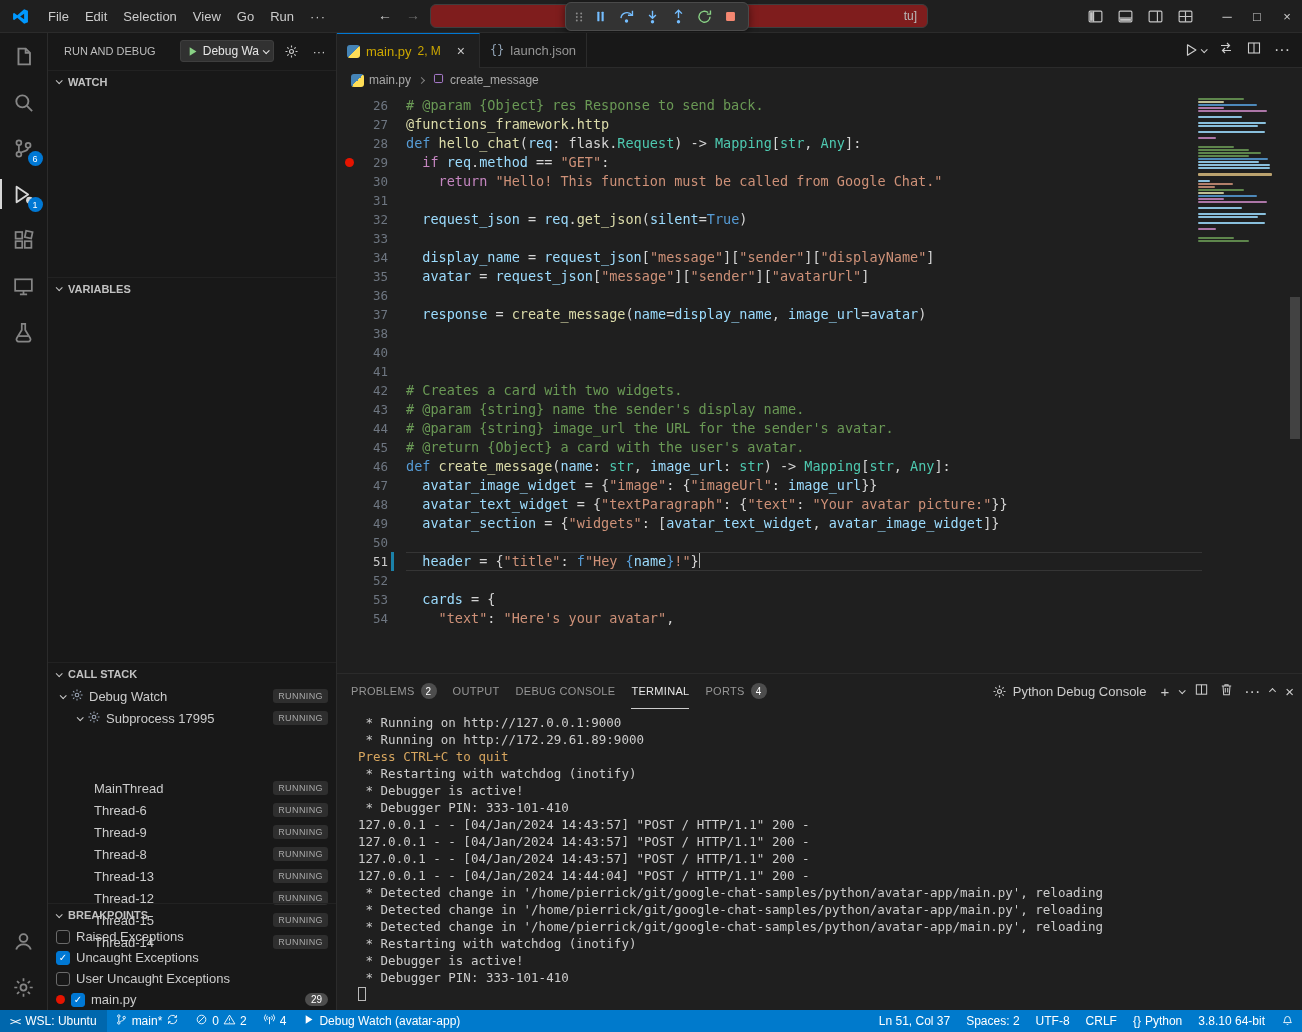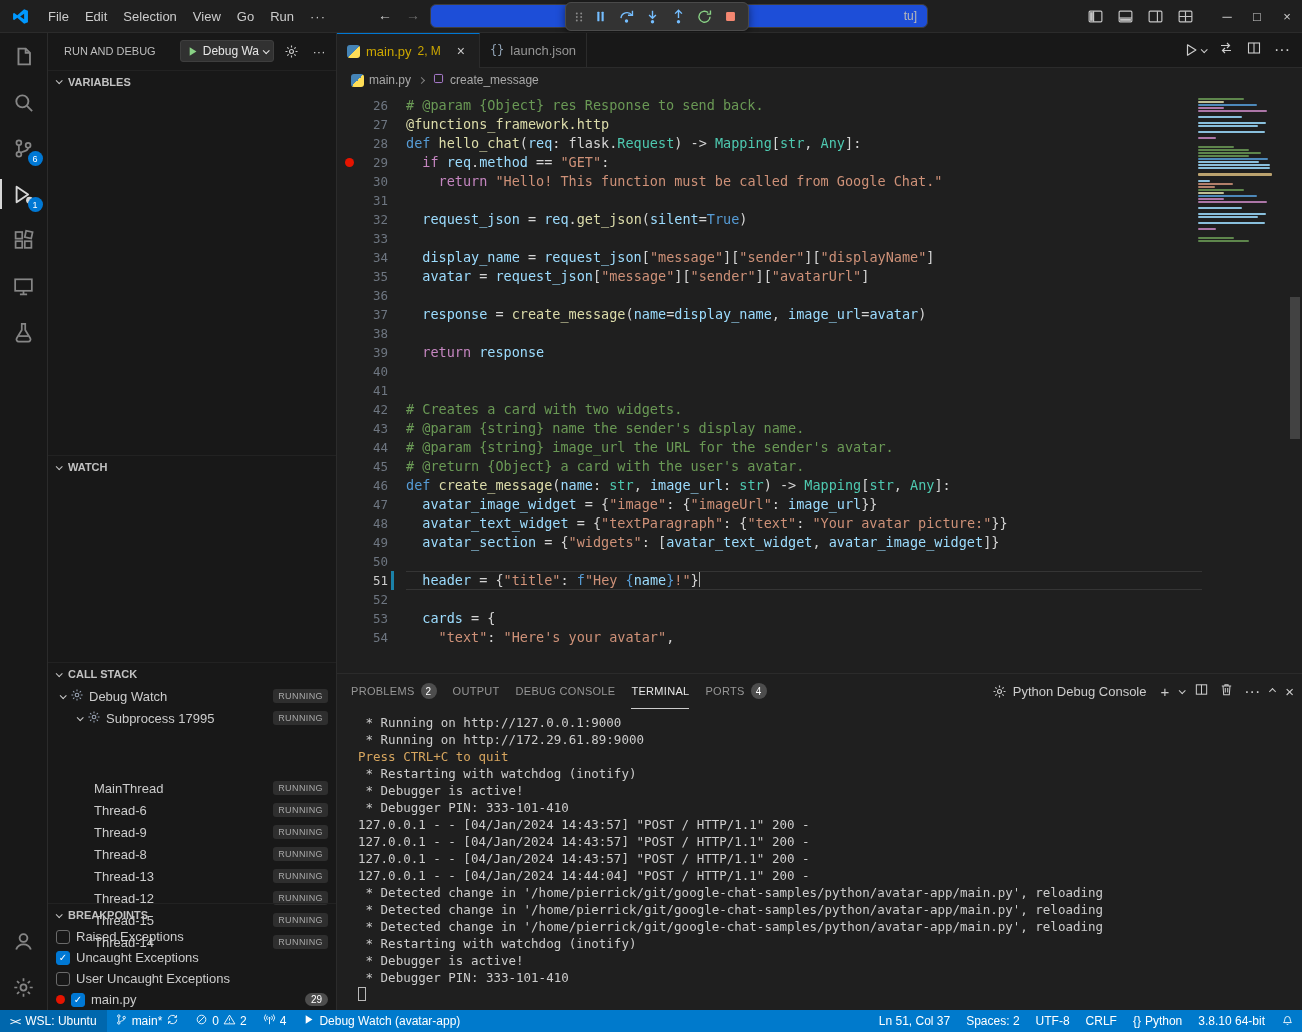--- a/index.html
+++ b/index.html
@@ -10,21 +10,21 @@
   
   #titlebar { position:absolute; top:0; left:0; right:0; height:33px; background:#1f1f1f; border-bottom:1px solid #2b2b2b; display:flex; align-items:center; font-size:13px; }
   .tb-left { display:flex; align-items:center; height:100%; }
   .logo { width:20px; margin:0 8px 0 12px; display:flex; align-items:center; }
   .logo svg { width:17px; height:17px; }
   .menu-item { padding:4px 8px; border-radius:5px; color:#cccccc; cursor:default; }
   .menu-more { padding:4px 8px; color:#cccccc; letter-spacing:1px; }
   .nav-arrow { position:absolute; top:7px; font-size:14px; color:#cccccc; width:22px; text-align:center; }
   #nav-back { left:374px; }
   #nav-fwd { left:402px; color:#6e6e6e; }
-  .command-center { position:absolute; left:430px; top:4px; width:498px; height:24px; background:#1d4ed8; border:1px solid #3e3e3e; border-radius:6px; display:flex; align-items:center; justify-content:flex-end; padding-right:10px; color:#b9b9b9; font-size:12px; }
+  .command-center { position:absolute; left:430px; top:4px; width:498px; height:24px; background:#7f1d1d; border:1px solid #3e3e3e; border-radius:6px; display:flex; align-items:center; justify-content:flex-end; padding-right:10px; color:#b9b9b9; font-size:12px; }
   .debug-toolbar { position:absolute; left:565px; top:2px; height:29px; background:#333333; border:1px solid #4a4a4a; border-radius:6px; display:flex; align-items:center; padding:0 5px; gap:1px; box-shadow:0 2px 8px rgba(0,0,0,.5); }
   .dbg-btn { width:25px; height:25px; display:flex; align-items:center; justify-content:center; border-radius:4px; }
   .dbg-btn svg { width:17px; height:17px; }
   .grip { color:#8a8a8a; width:16px; display:flex; align-items:center; justify-content:center; cursor:grab; }
   .grip svg { width:14px; height:16px; }
   .c-pause, .c-step { color:#75beff; }
   .c-restart { color:#89d185; }
   .c-stop { color:#f48771; }
   .tb-right { position:absolute; right:0; top:0; height:33px; display:flex; align-items:center; }
   .layout-icons { display:flex; align-items:center; gap:4px; margin-right:14px; color:#c5c5c5; }
@@ -343,30 +343,30 @@
         <span class="sb-tool">
             <svg viewBox="0 0 16 16">
               <g fill="none" stroke="currentColor" stroke-width="1.2">
                 <circle cx="8" cy="8" r="2.1"></circle>
                 <path d="M8 1.6v2.1M8 12.3v2.1M1.6 8h2.1M12.3 8h2.1M3.5 3.5 5 5M11 11l1.5 1.5M12.5 3.5 11 5M5 11l-1.5 1.5"></path>
               </g>
             </svg>
           </span>
         <span class="sb-tool">···</span>
       </div>
+      <section class="sb-section" id="sec-watch">
+        <div class="sec-title">
+            <span class="chev down"></span>
+            <span>WATCH</span>
+          </div>
+      </section>
       <section class="sb-section" id="sec-variables">
         <div class="sec-title">
             <span class="chev down"></span>
             <span>VARIABLES</span>
-          </div>
-      </section>
-      <section class="sb-section" id="sec-watch">
-        <div class="sec-title">
-            <span class="chev down"></span>
-            <span>WATCH</span>
           </div>
       </section>
       <section class="sb-section" id="sec-callstack">
         <div class="sec-title">
             <span class="chev down"></span>
             <span>CALL STACK</span>
           </div>
         <div>
             <div class="cs-row" style="padding-left: 12px;">
               <span class="chev down"></span>
@@ -588,27 +588,20 @@
                 <span class="lnum">37</span>
               </div>
               <div class="ctext"><span class="tk-plain">  </span><span class="tk-var">response</span><span class="tk-plain"> = </span><span class="tk-fn">create_message</span><span class="tk-plain">(</span><span class="tk-var">name</span><span class="tk-plain">=</span><span class="tk-var">display_name</span><span class="tk-plain">, </span><span class="tk-var">image_url</span><span class="tk-plain">=</span><span class="tk-var">avatar</span><span class="tk-plain">)</span></div>
             </div>
             <div class="code-row">
               <div class="gutter">
                 <span class="bp"></span>
                 <span class="lnum">38</span>
               </div>
               <div class="ctext"></div>
-            </div>
-            <div class="code-row">
-              <div class="gutter">
-                <span class="bp"></span>
-                <span class="lnum">39</span>
-              </div>
-              <div class="ctext"><span class="tk-plain">  </span><span class="tk-ctrl">return </span><span class="tk-var">response</span></div>
             </div>
             <div class="code-row">
               <div class="gutter">
                 <span class="bp"></span>
                 <span class="lnum">40</span>
               </div>
               <div class="ctext"></div>
             </div>
             <div class="code-row">
               <div class="gutter">

